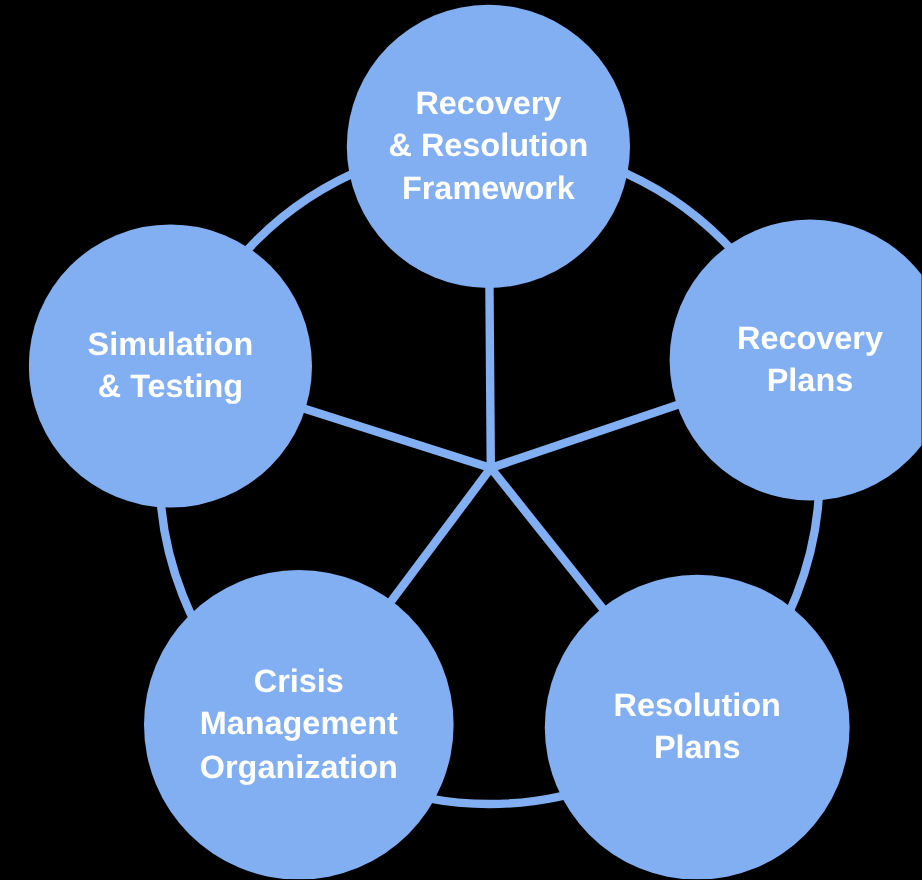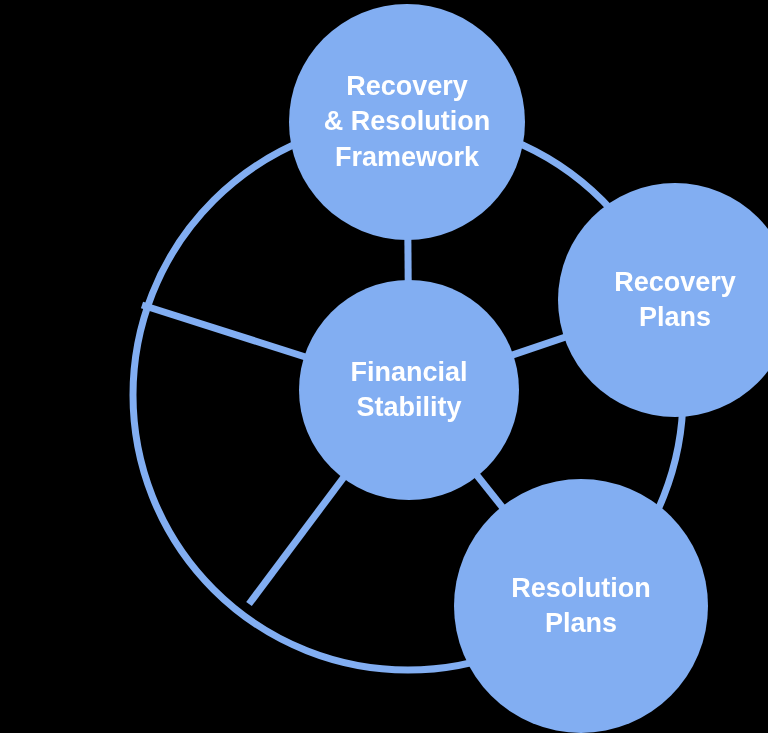--- a/index.html
+++ b/index.html
@@ -59,30 +59,35 @@
     <line x1="385" y1="390" x2="225" y2="604" stroke="#82AEF2" stroke-width="7"></line>
     <line x1="385" y1="390" x2="557" y2="606" stroke="#82AEF2" stroke-width="7"></line>
   </svg>
 
   <div class="node node-top">
     <span>Recovery
 &amp; Resolution
 Framework</span>
   </div>
 
+  <div class="node node-upper-left">
+    <span>Simulation
+&amp; Testing</span>
+  </div>
 
   <div class="node node-upper-right">
     <span>Recovery
 Plans</span>
   </div>
 
-  <div class="node node-center">
-    <span>Financial
-Stability</span>
+
+  <div class="node node-lower-left">
+    <span>Crisis
+Management
+Organization</span>
   </div>
-
 
   <div class="node node-lower-right">
     <span>Resolution
 Plans</span>
   </div>
 
 </div>
 
 </body></html>

